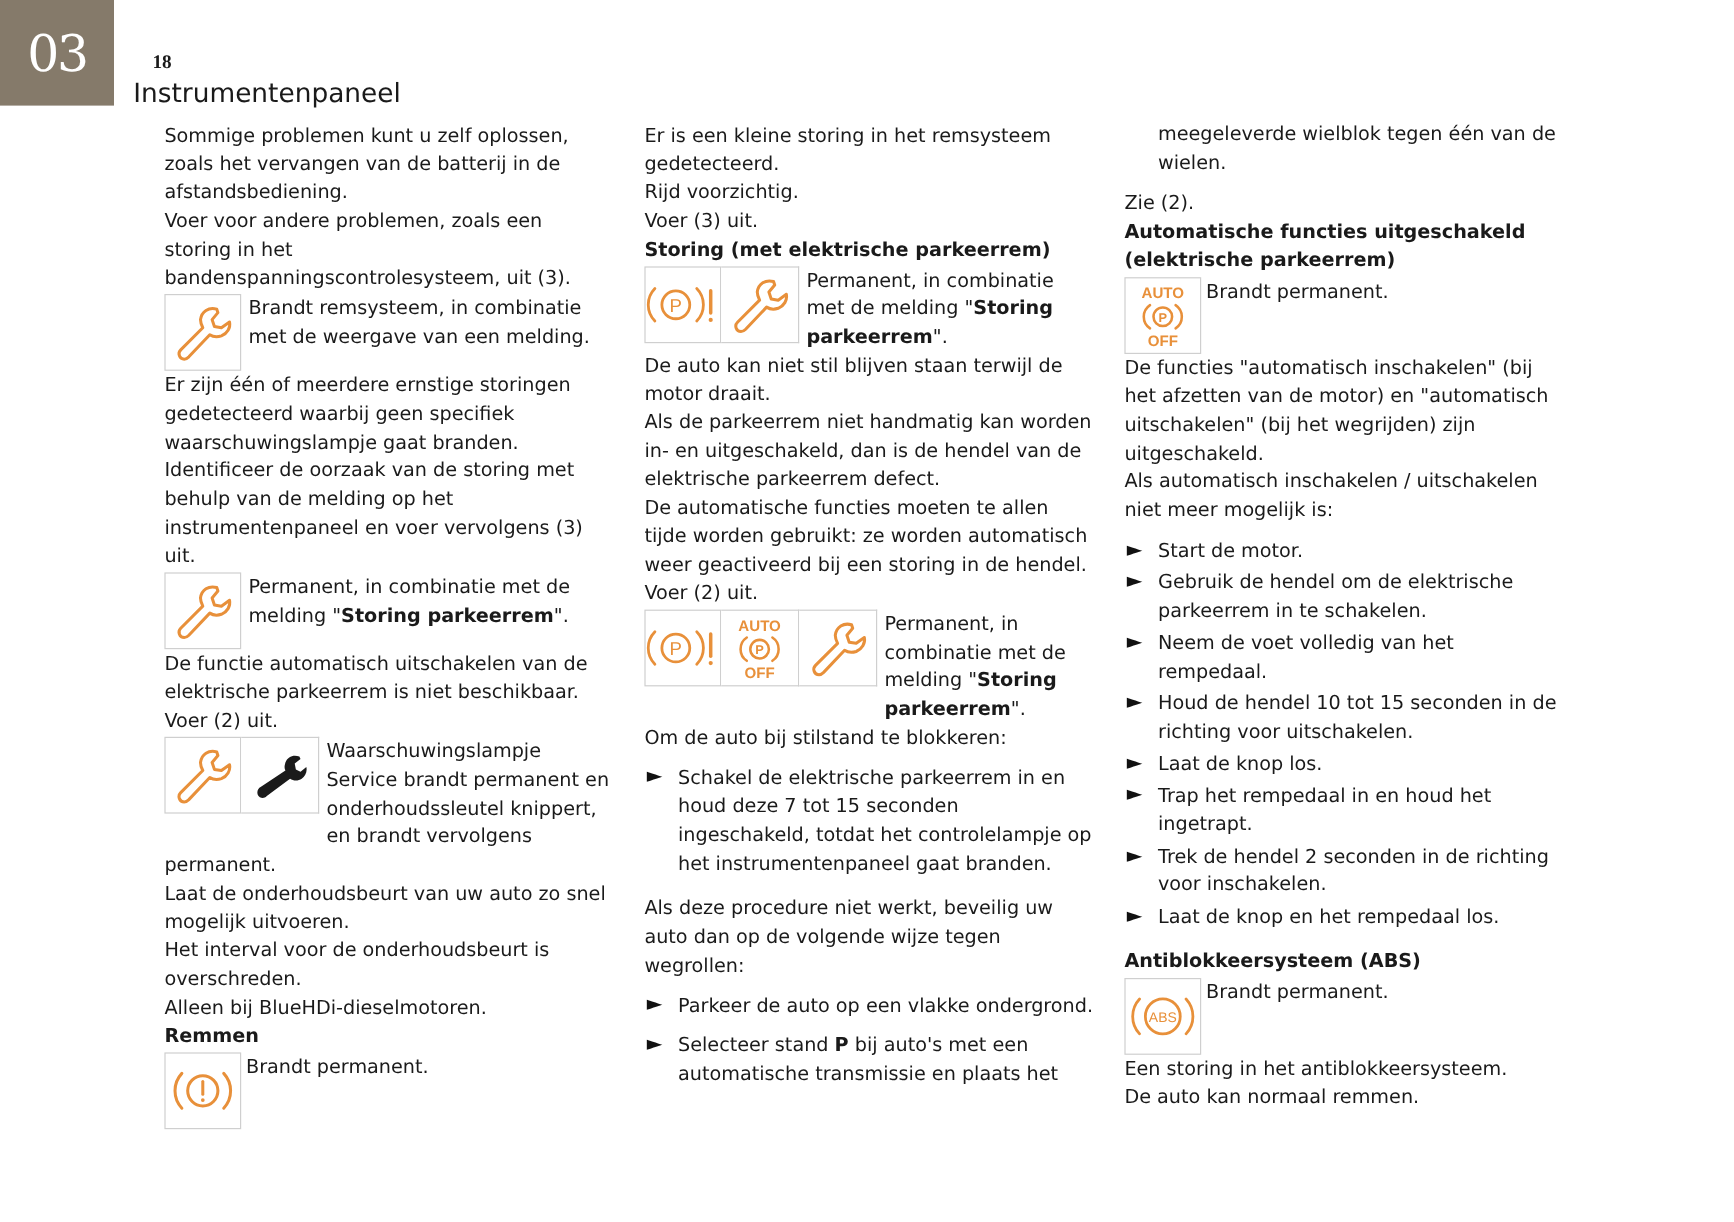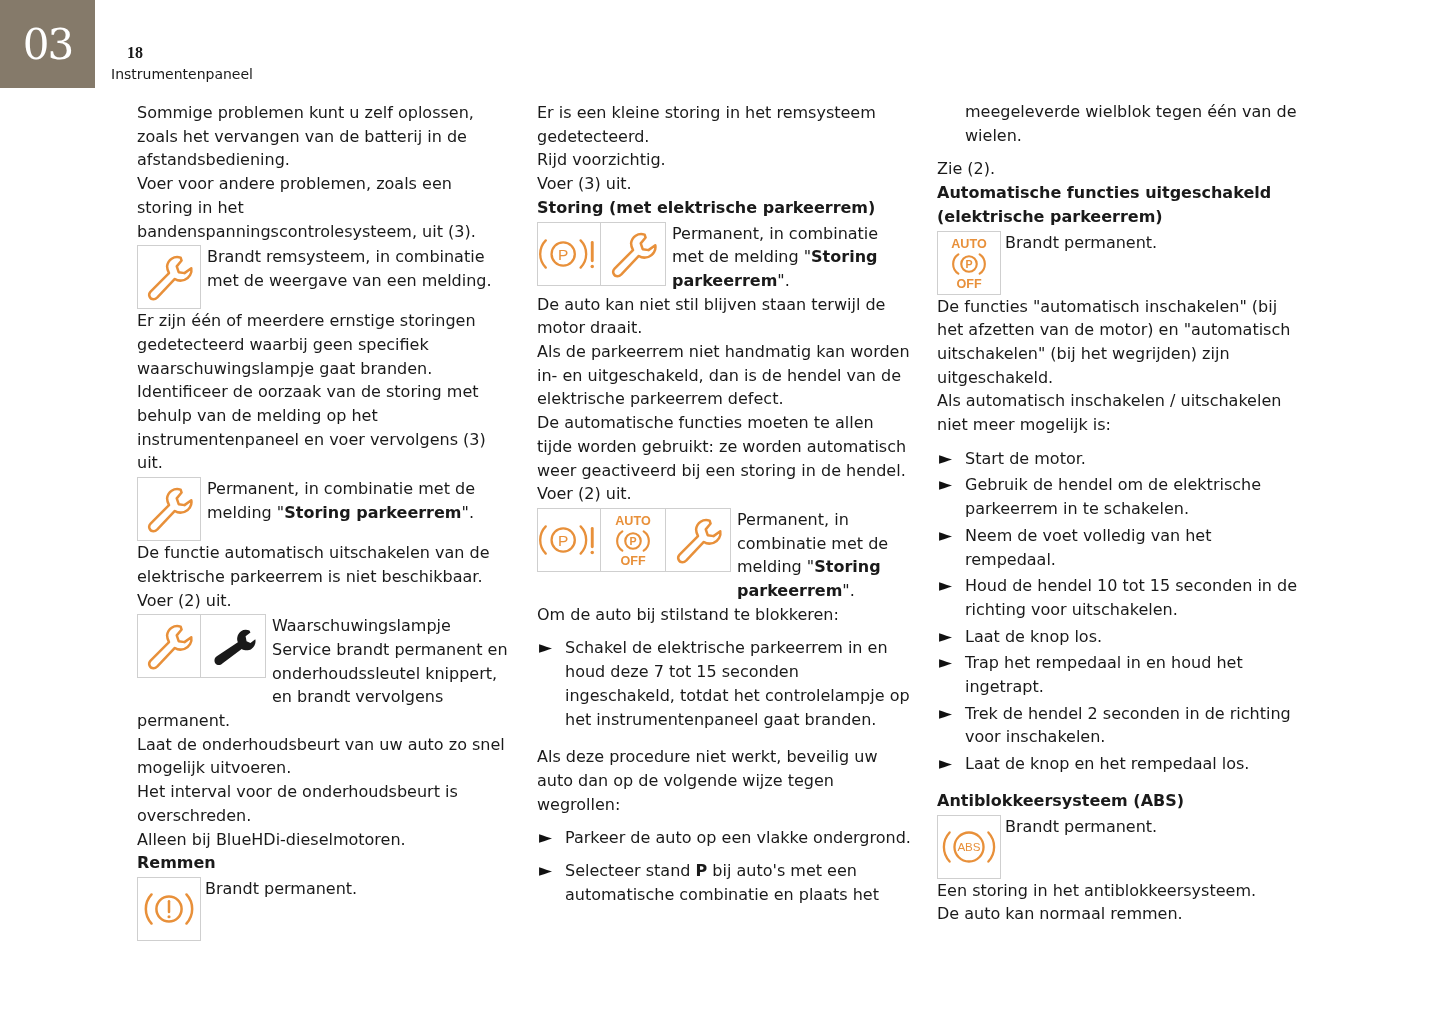--- a/index.html
+++ b/index.html
@@ -7,21 +7,21 @@
       width: 1445px; height: 1018px; position: relative; overflow: hidden;
       font-family: "DejaVu Sans", sans-serif; color: #1a1a1a;
     }
     .chapter-box {
       position: absolute; left: 0; top: 0; width: 95px; height: 88px;
       background: #857a6a; color: #fff;
       font-family: "DejaVu Serif", serif; font-size: 42px; font-weight: 300;
       display: flex; align-items: center; justify-content: center; letter-spacing: -2px;
     }
     .page-num { position: absolute; left: 127px; top: 44px; font-size: 16px; font-weight: bold; font-family: Liberation Serif, serif; }
-    .section-title { position: absolute; left: 111px; top: 66px; font-size: 14px; }
+    .section-title { position: absolute; left: 111px; top: 66px; font-size: 22px; }
 
     .col { position: absolute; top: 101px; width: 375px; font-size: 16px; line-height: 23.7px; }
     .col1 { left: 137px; }
     .col2 { left: 537px; }
     .col3 { left: 937px; top: 100px; width: 370px; }
 
     .col p { margin: 0; }
     .bold { font-weight: bold; }
     .gap-s { height: 10px; }
 
@@ -209,21 +209,21 @@
   <p>Om de auto bij stilstand te blokkeren:</p>
   <div class="gap-s"></div>
   <ul class="steps">
     <li><span class="arrow">►</span><span>Schakel de elektrische parkeerrem in en houd deze 7 tot 15 seconden ingeschakeld, totdat het controlelampje op het instrumentenpaneel gaat branden.</span></li>
   </ul>
   <div class="gap-s"></div>
   <p>Als deze procedure niet werkt, beveilig uw auto dan op de volgende wijze tegen wegrollen:</p>
   <div class="gap-s"></div>
   <ul class="steps">
     <li style="margin-bottom:9px"><span class="arrow">►</span><span>Parkeer de auto op een vlakke ondergrond.</span></li>
-    <li><span class="arrow">►</span><span>Selecteer stand </span><span class="bold">P</span><span> bij auto's met een automatische combinatie en plaats het</span></li>
+    <li><span class="arrow">►</span><span>Selecteer stand </span><span class="bold">P</span><span> bij auto's met een automatische transmissie en plaats het</span></li>
   </ul>
 </div>
 
 <div class="col col3">
   <p style="padding-left:28px">meegeleverde wielblok tegen één van de wielen.</p>
   <div class="gap-s"></div>
   <p>Zie (2).</p>
   <p class="bold">Automatische functies uitgeschakeld (elektrische parkeerrem)</p>
 
   <div class="icon-row">

